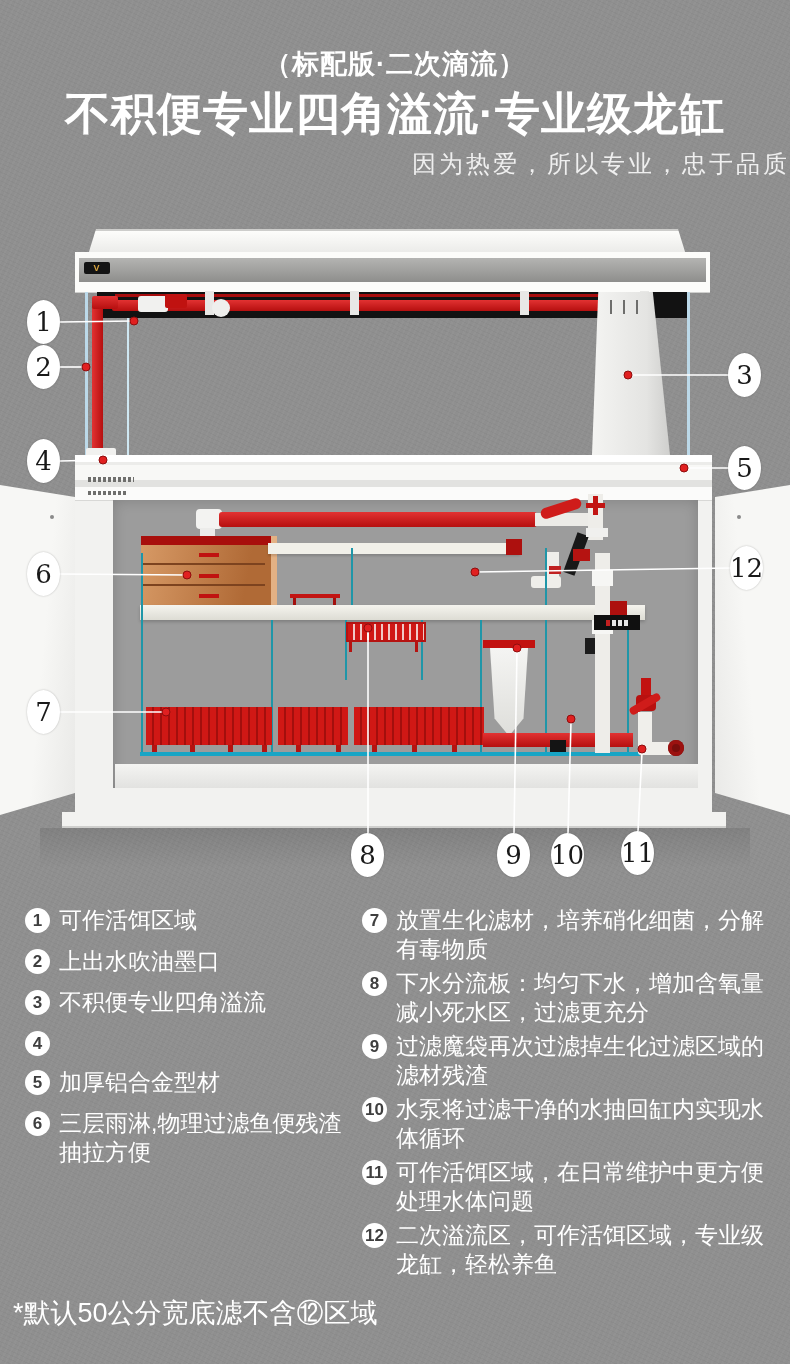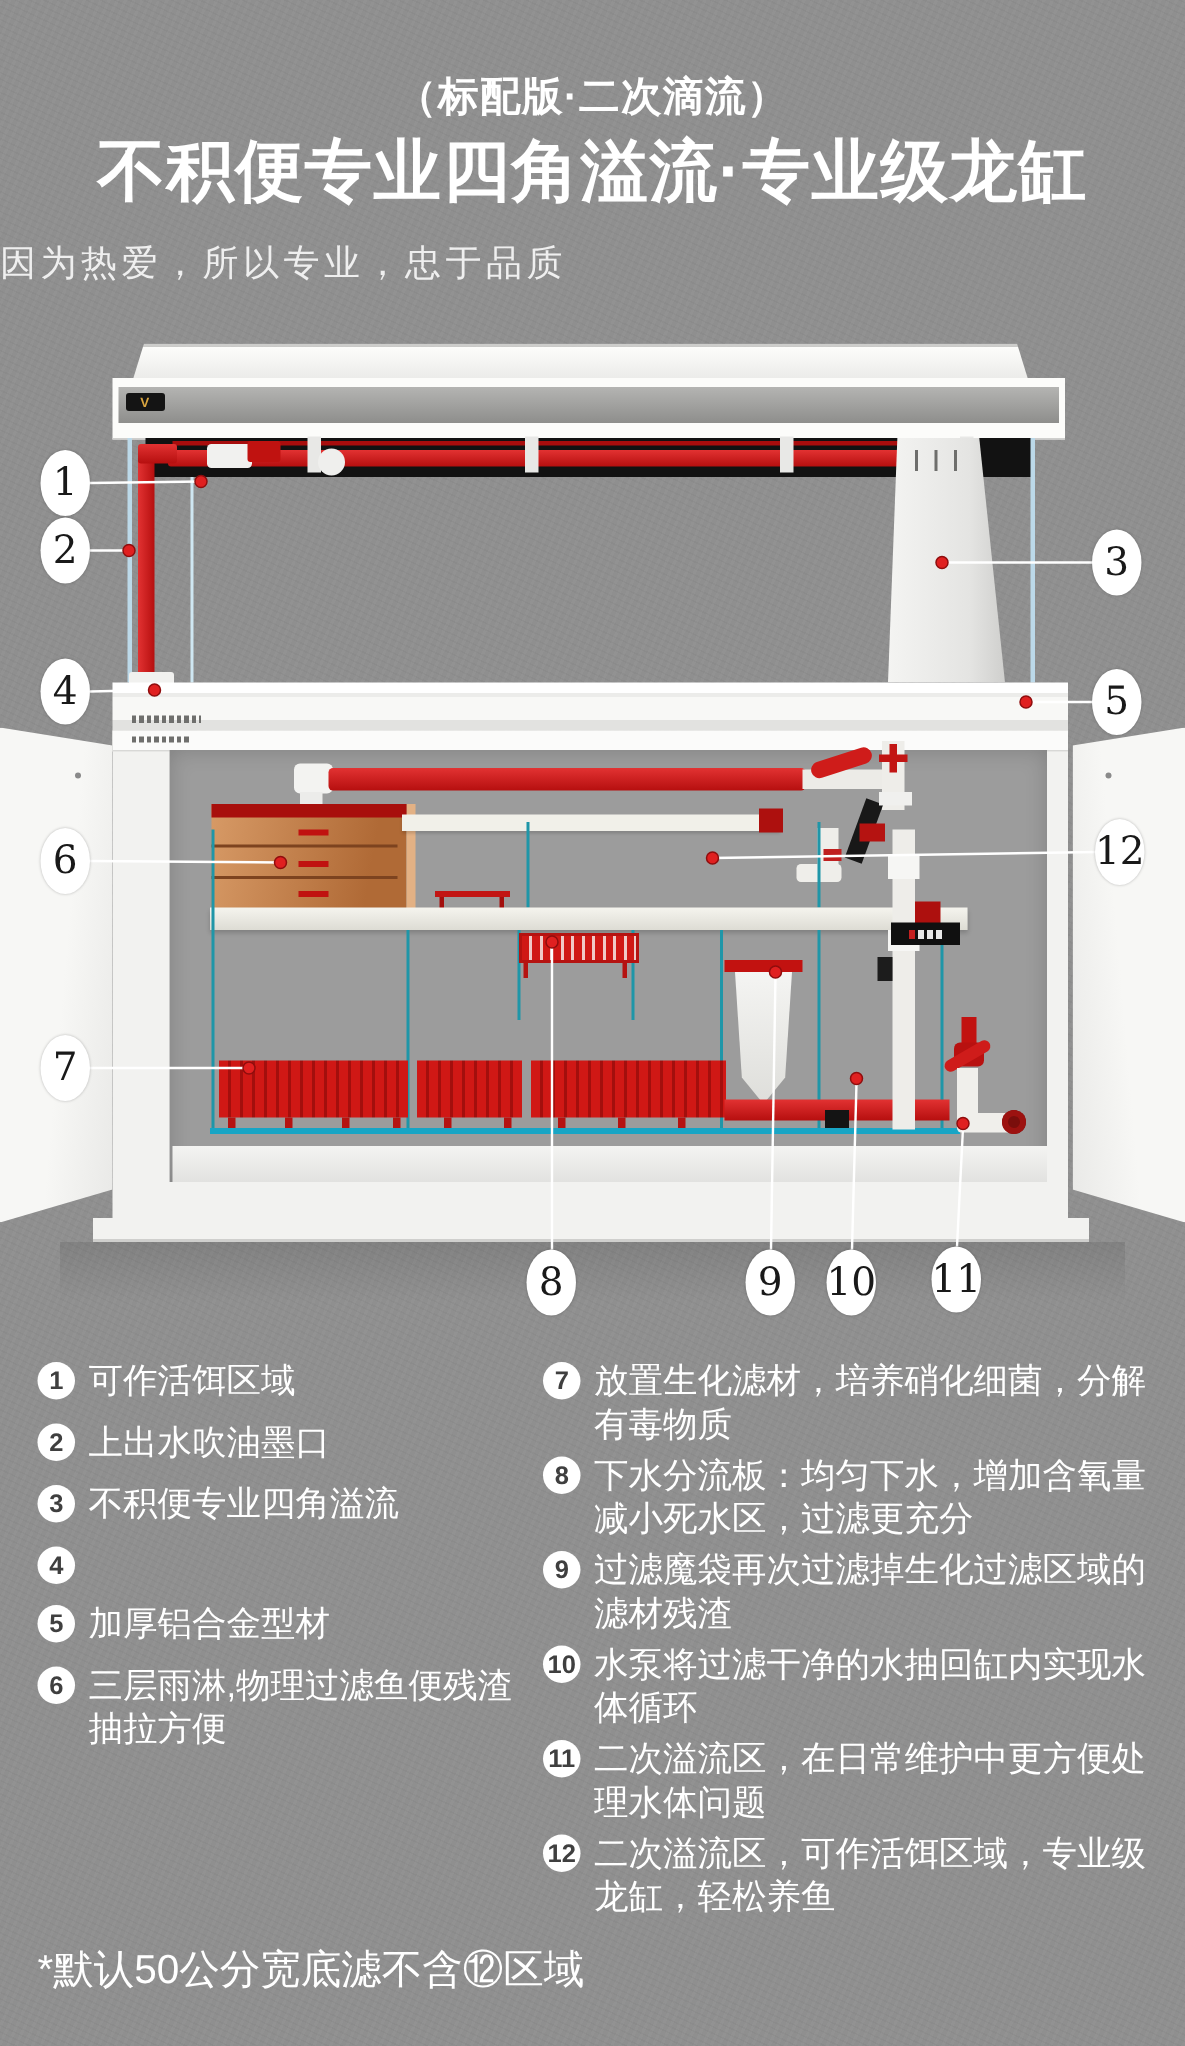--- a/index.html
+++ b/index.html
@@ -13,22 +13,22 @@
     background:
       repeating-linear-gradient(115deg, rgba(255,255,255,.028) 0 2px, rgba(0,0,0,0) 2px 5px),
       repeating-linear-gradient(25deg, rgba(0,0,0,.03) 0 1px, rgba(0,0,0,0) 1px 4px);
   }
   .abs{position:absolute;}
   
   .tagline{left:0;top:46px;width:100%;text-align:center;color:#ffffff;
     font-size:27px;font-weight:600;letter-spacing:1px;}
   .main-title{left:0;top:84px;width:100%;text-align:center;color:#ffffff;
     font-size:45px;font-weight:800;letter-spacing:1px;}
-  .subtitle{left:0;top:148px;width:100%;text-align:left;color:#efefef;
-    font-size:24px;font-weight:400;letter-spacing:3px;margin-top:11px;}
+  .subtitle{left:0;top:148px;width:100%;text-align:right;color:#efefef;
+    font-size:24px;font-weight:400;letter-spacing:3px;}
   
   .white-bar{background:linear-gradient(180deg,#fdfdfb,#e9e9e7);}
   .red{background:linear-gradient(180deg,#e23232,#b60f0f);}
   .redv{background:linear-gradient(90deg,#e23232,#b60f0f);}
   .cyan{background:#18a5c5;}
   
   .callout{
     width:33px;height:44px;border-radius:50%;background:#ffffff;
     color:#191919;display:flex;align-items:center;justify-content:center;
     font-family:"DejaVu Serif","Liberation Serif",serif;font-size:26px;font-weight:500;
@@ -39,21 +39,21 @@
   .legend-item{display:flex;align-items:flex-start;color:#ffffff;
     font-size:23px;line-height:29px;}
   .legend-item .txt{display:block;}
   .lnum{
     flex:0 0 auto;width:25px;height:25px;border-radius:50%;background:#ffffff;
     color:#3f3f3f;font-size:17px;font-weight:700;display:flex;align-items:center;
     justify-content:center;margin-right:9px;margin-top:2px;
   }
   .col-left .legend-item{margin-bottom:12px;}
   .col-right .legend-item{margin-bottom:5px;}
-  .footer-note{left:25px;top:1295px;color:#ffffff;font-size:27px;font-weight:500;}
+  .footer-note{left:13px;top:1295px;color:#ffffff;font-size:27px;font-weight:500;}
   
   .lamp-logo{background:#141414;border-radius:2px;color:#d9a53f;
     font-size:9px;font-weight:700;display:flex;align-items:center;justify-content:center;
     letter-spacing:1px;}
   .micro-text{background:repeating-linear-gradient(90deg,#6f6f6d 0 3px,rgba(0,0,0,0) 3px 5px);}
   .badge{background:#101010;display:flex;align-items:center;justify-content:center;gap:2px;}
   .badge i{display:block;width:4px;height:6px;background:#e8e8e8;}
   .badge i.r{background:#c42020;}
   svg{display:block;}
 </style>
@@ -339,21 +339,21 @@
   <div class="legend-item">
     <span class="lnum">9</span>
     <span class="txt">过滤魔袋再次过滤掉生化过滤区域的滤材残渣</span>
   </div>
   <div class="legend-item">
     <span class="lnum">10</span>
     <span class="txt">水泵将过滤干净的水抽回缸内实现水体循环</span>
   </div>
   <div class="legend-item">
     <span class="lnum">11</span>
-    <span class="txt">二次溢流区，在日常维护中更方便处理水体问题</span>
+    <span class="txt">可作活饵区域，在日常维护中更方便处理水体问题</span>
   </div>
   <div class="legend-item">
     <span class="lnum">12</span>
     <span class="txt">二次溢流区，可作活饵区域，专业级龙缸，轻松养鱼</span>
   </div>
 </div>
 
 <div class="abs footer-note">*默认50公分宽底滤不含⑫区域</div>
 
 </body></html>

